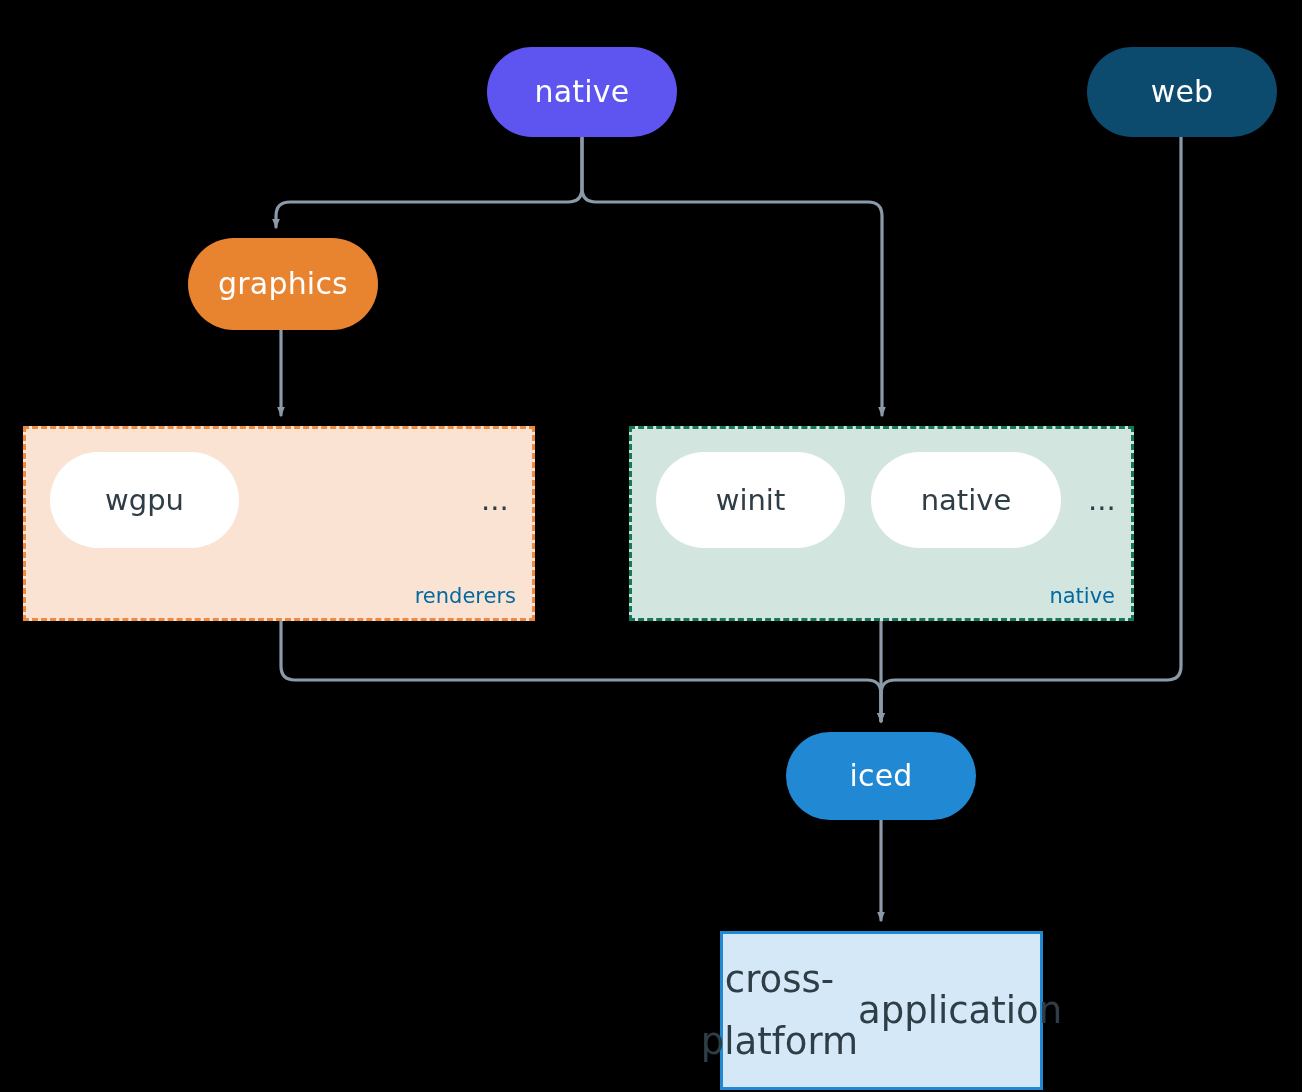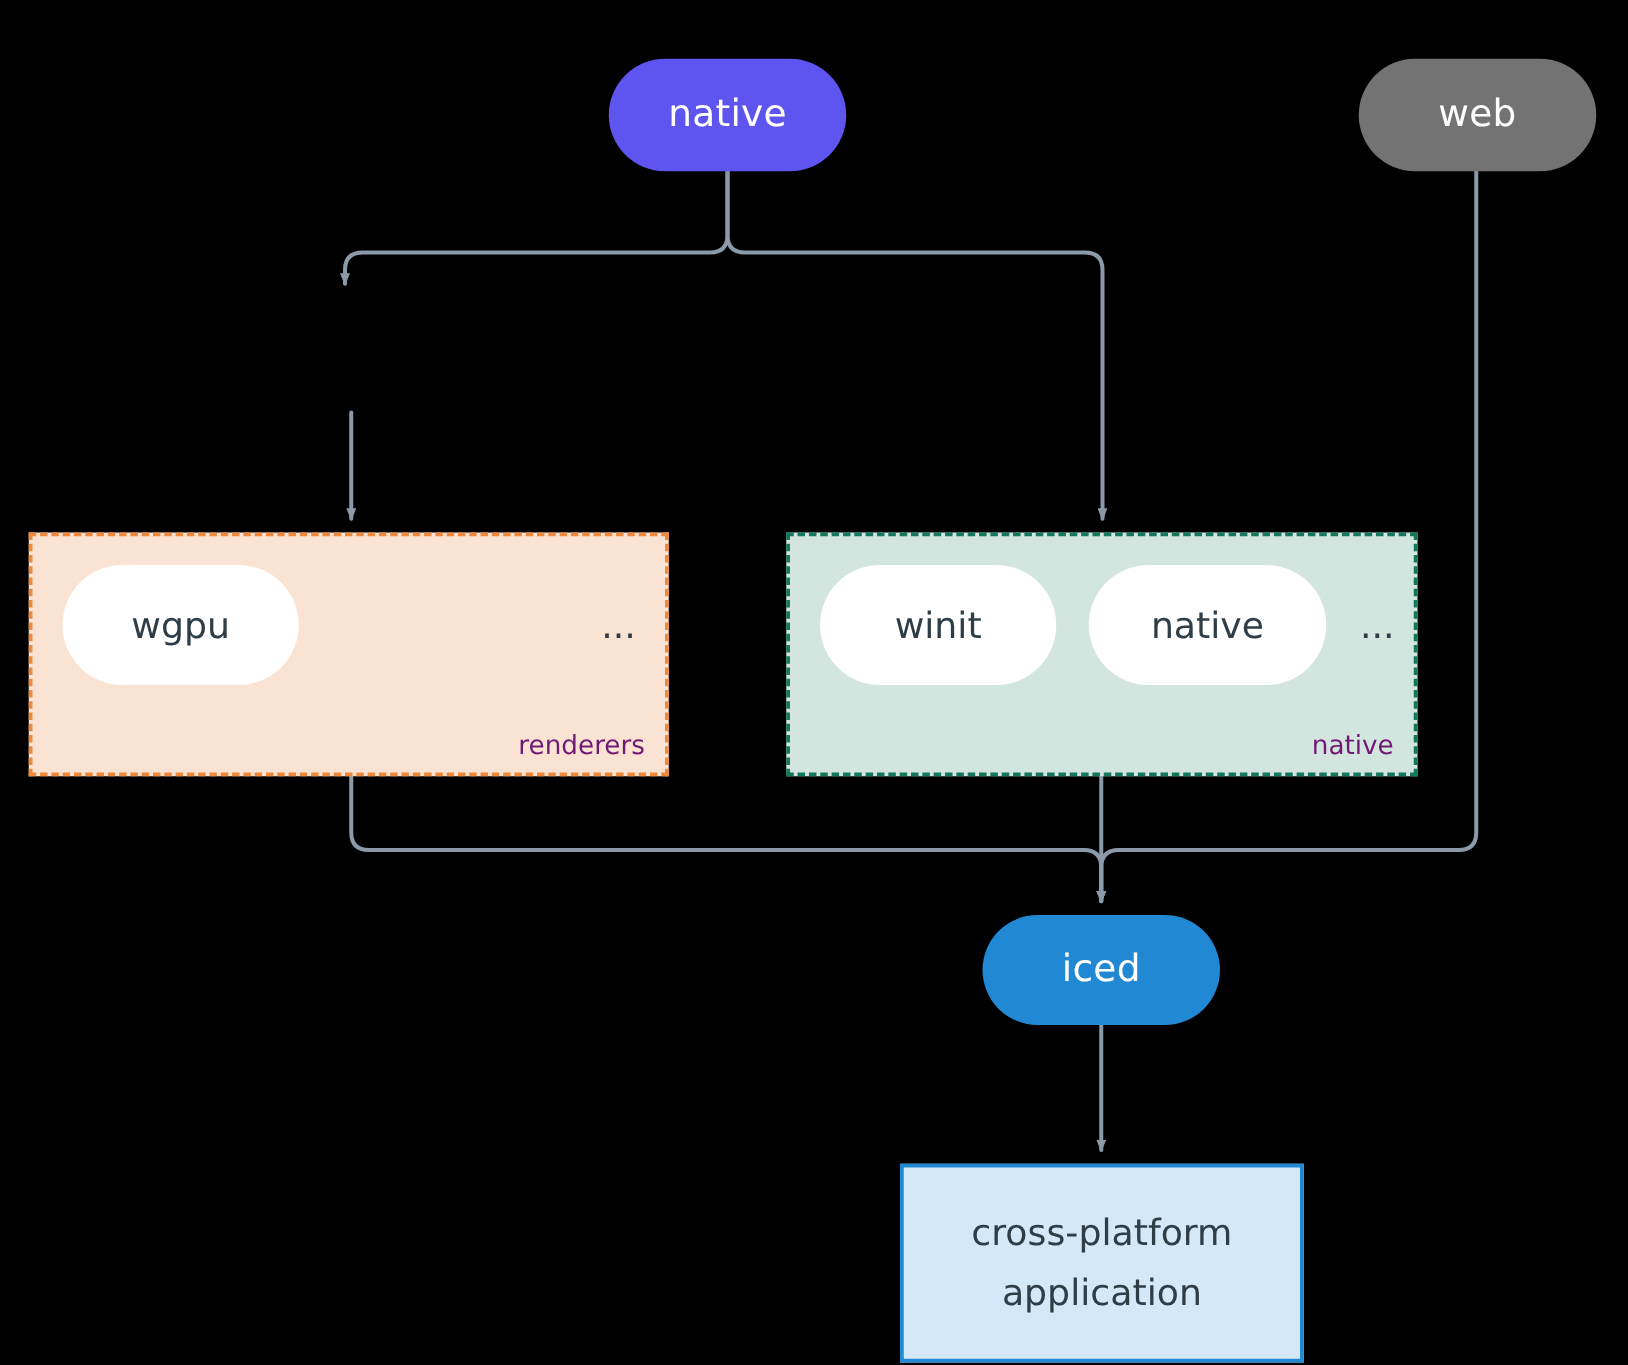--- a/index.html
+++ b/index.html
@@ -42,21 +42,21 @@
     line-height: 1;
     letter-spacing: 0.2px;
     white-space: nowrap;
   }
   #node-native {
     left: 487px; top: 27px; width: 190px; height: 90px;
     background: #5e55f0;
   }
   #node-web {
     left: 1087px; top: 27px; width: 190px; height: 90px;
-    background: #737373;
+    background: #0c4a6e;
   }
   #node-graphics {
     left: 188px; top: 218px; width: 190px; height: 92px;
     background: #e8832f;
   }
   #node-iced {
     left: 786px; top: 712px; width: 190px; height: 88px;
     background: #2188d4;
     text-align: right;
   }
@@ -76,21 +76,21 @@
   #cluster-shells {
     left: 629px; top: 406px; width: 505px; height: 195px;
     background: #d3e5df;
     border-color: #14795c;
   }
   .cluster-label {
     position: absolute;
     right: 16px;
     bottom: 10px;
     font-size: 21px;
-    color: #701a75;
+    color: #0369a1;
     white-space: nowrap;
   }
 
   
   .inner-pill {
     position: absolute;
     display: flex;
     align-items: center;
     justify-content: center;
     border-radius: 999px;
@@ -117,25 +117,25 @@
   #ellipsis-shells    { left: 1088px; top: 466px; }
 
   
   #node-application {
     position: absolute;
     left: 720px; top: 911px; width: 323px; height: 159px;
     background: #d4e8f8;
     border: 3px solid #2188d4;
     box-sizing: border-box;
     display: flex;
-    flex-direction: column;
+    flex-direction: row;
     align-items: center;
     justify-content: center;
     color: #2e3d46;
-    font-size: 29px;
+    font-size: 37px;
     line-height: 1.65;
     text-align: center;
   }
   #node-application span { display: block; }
 </style>
 </head>
 <body>
 
 <div id="diagram-root">
 
@@ -160,20 +160,21 @@
       <path d="M1181,117 L1181,646 Q1181,660 1167,660 L895,660 Q881,660 881,674 L881,701" marker-end="url(#arrowhead)"></path>
 
       <path d="M881,800 L881,900" marker-end="url(#arrowhead)"></path>
     </g>
   </svg>
 
   <div class="node-pill" id="node-native">native</div>
 
   <div class="node-pill" id="node-web">web</div>
 
+  <div class="node-pill" id="node-graphics">graphics</div>
 
   <div class="cluster" id="cluster-renderers">
     <span class="cluster-label">renderers</span>
   </div>
 
   <div class="inner-pill" id="pill-wgpu">wgpu</div>
 
 
   <span class="ellipsis" id="ellipsis-renderers">...</span>
 

